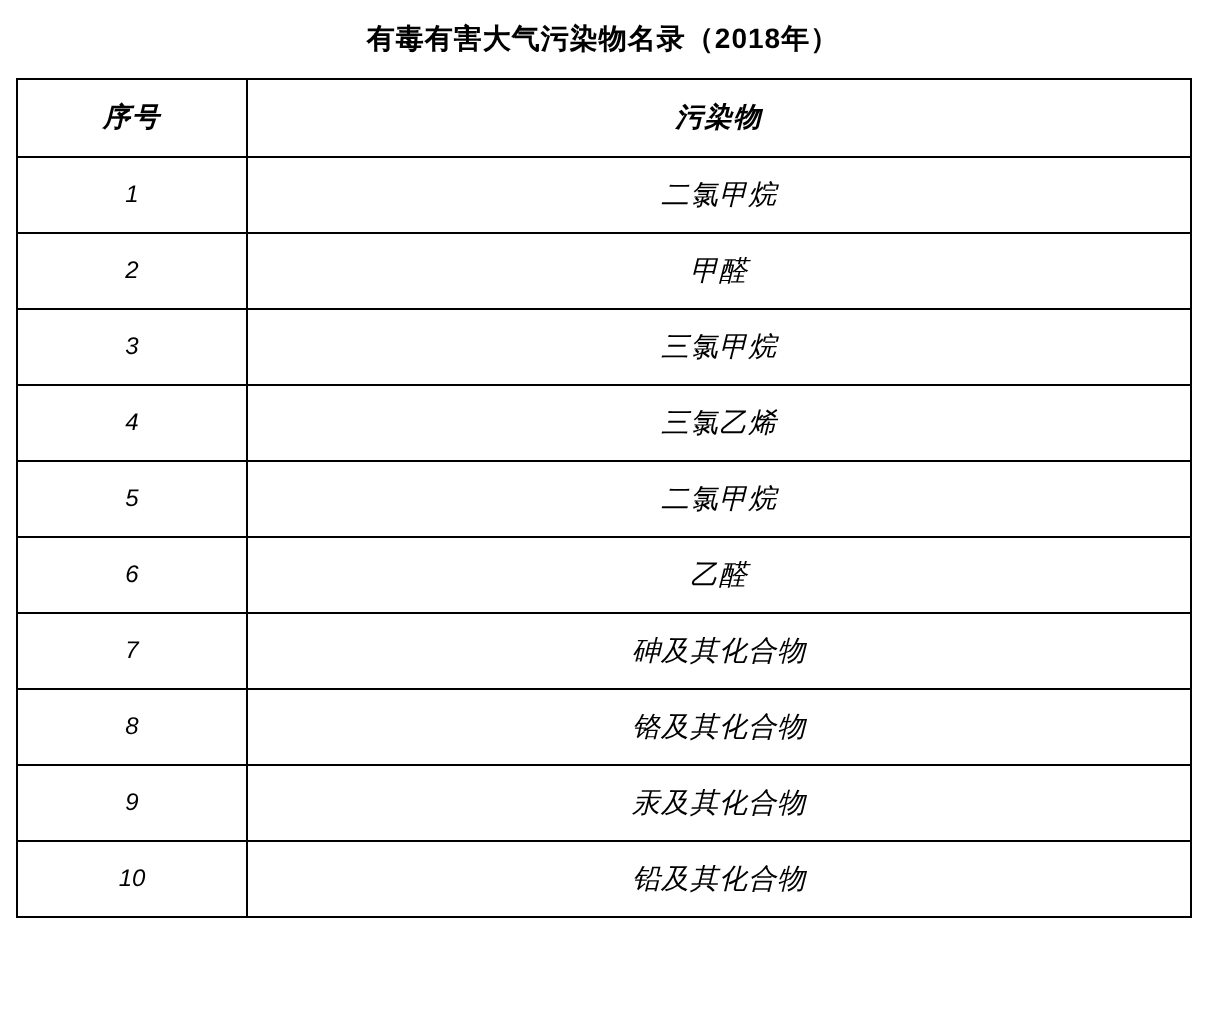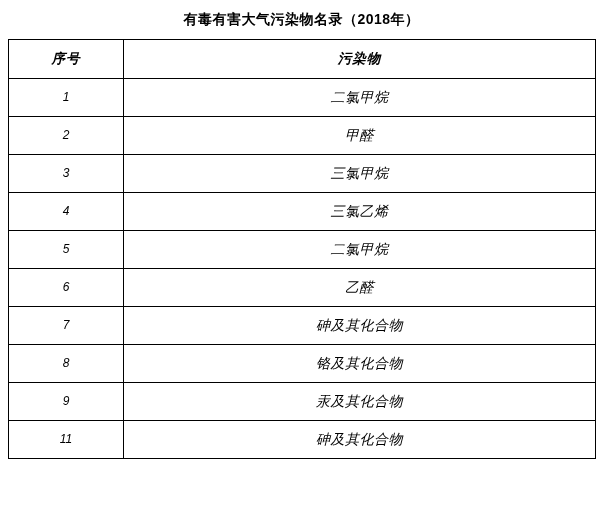--- a/index.html
+++ b/index.html
@@ -114,20 +114,20 @@
         </tr>
         <tr>
           <td class="no-cell">8</td>
           <td class="name-cell">铬及其化合物</td>
         </tr>
         <tr>
           <td class="no-cell">9</td>
           <td class="name-cell">汞及其化合物</td>
         </tr>
         <tr>
-          <td class="no-cell">11</td>
-          <td class="name-cell">砷及其化合物</td>
+          <td class="no-cell">10</td>
+          <td class="name-cell">铅及其化合物</td>
         </tr>
       </tbody>
     </table>
   </div>
 
 </div>
 
 </body></html>

